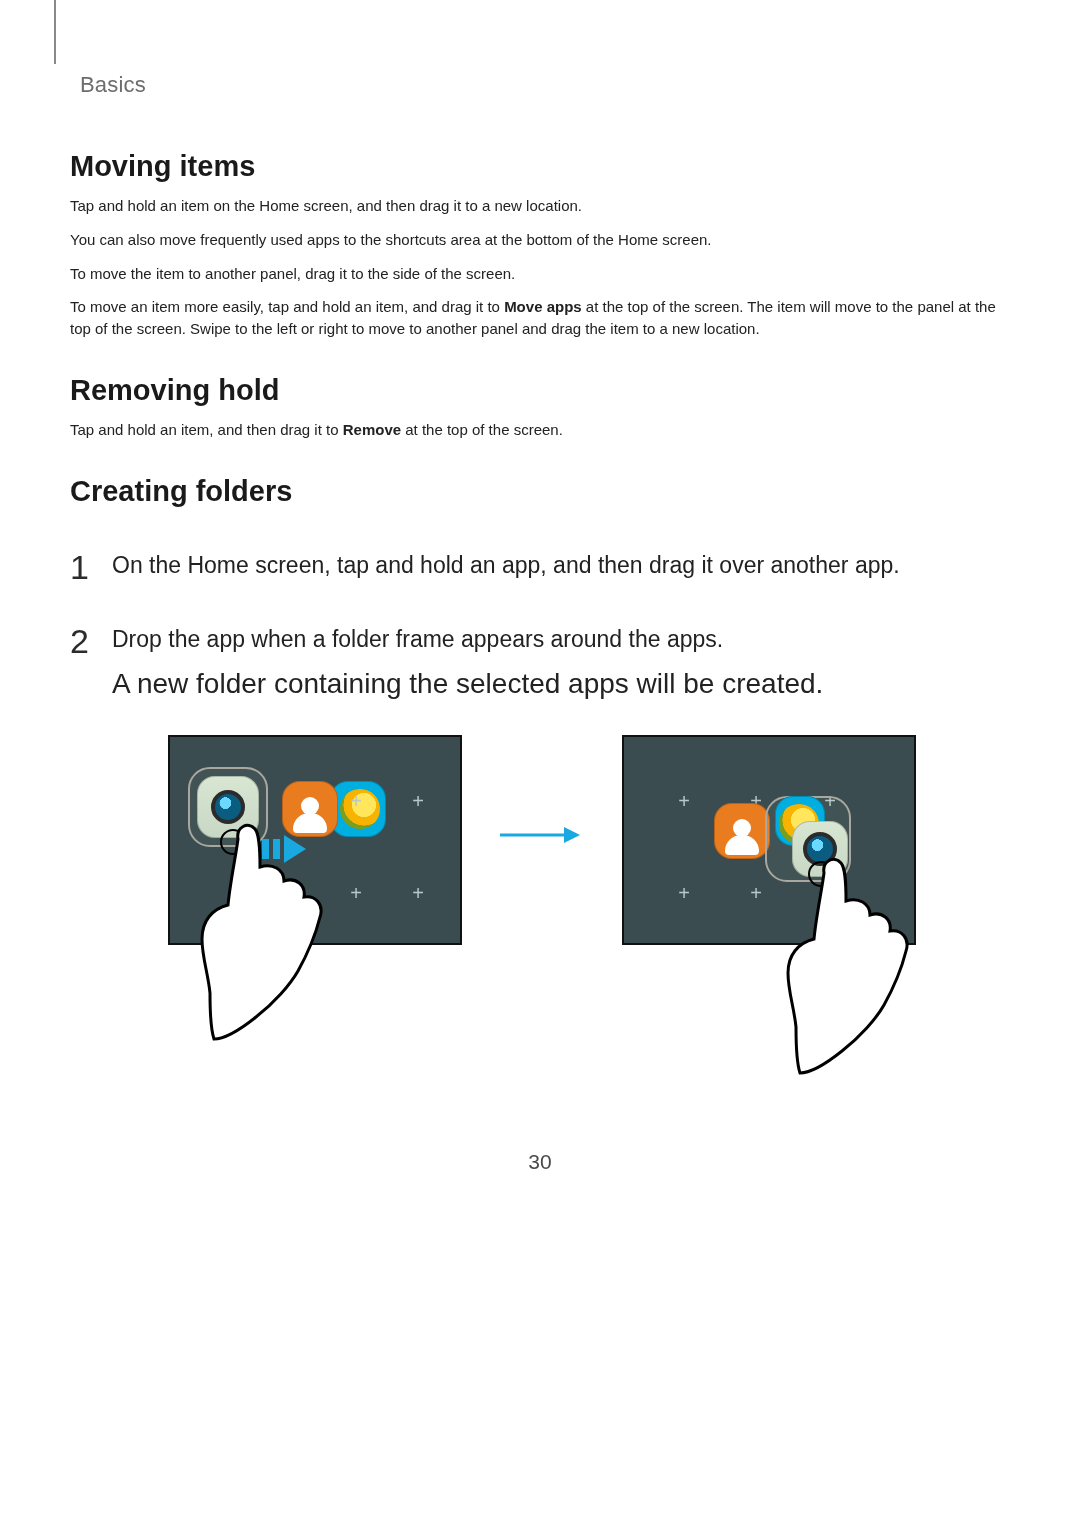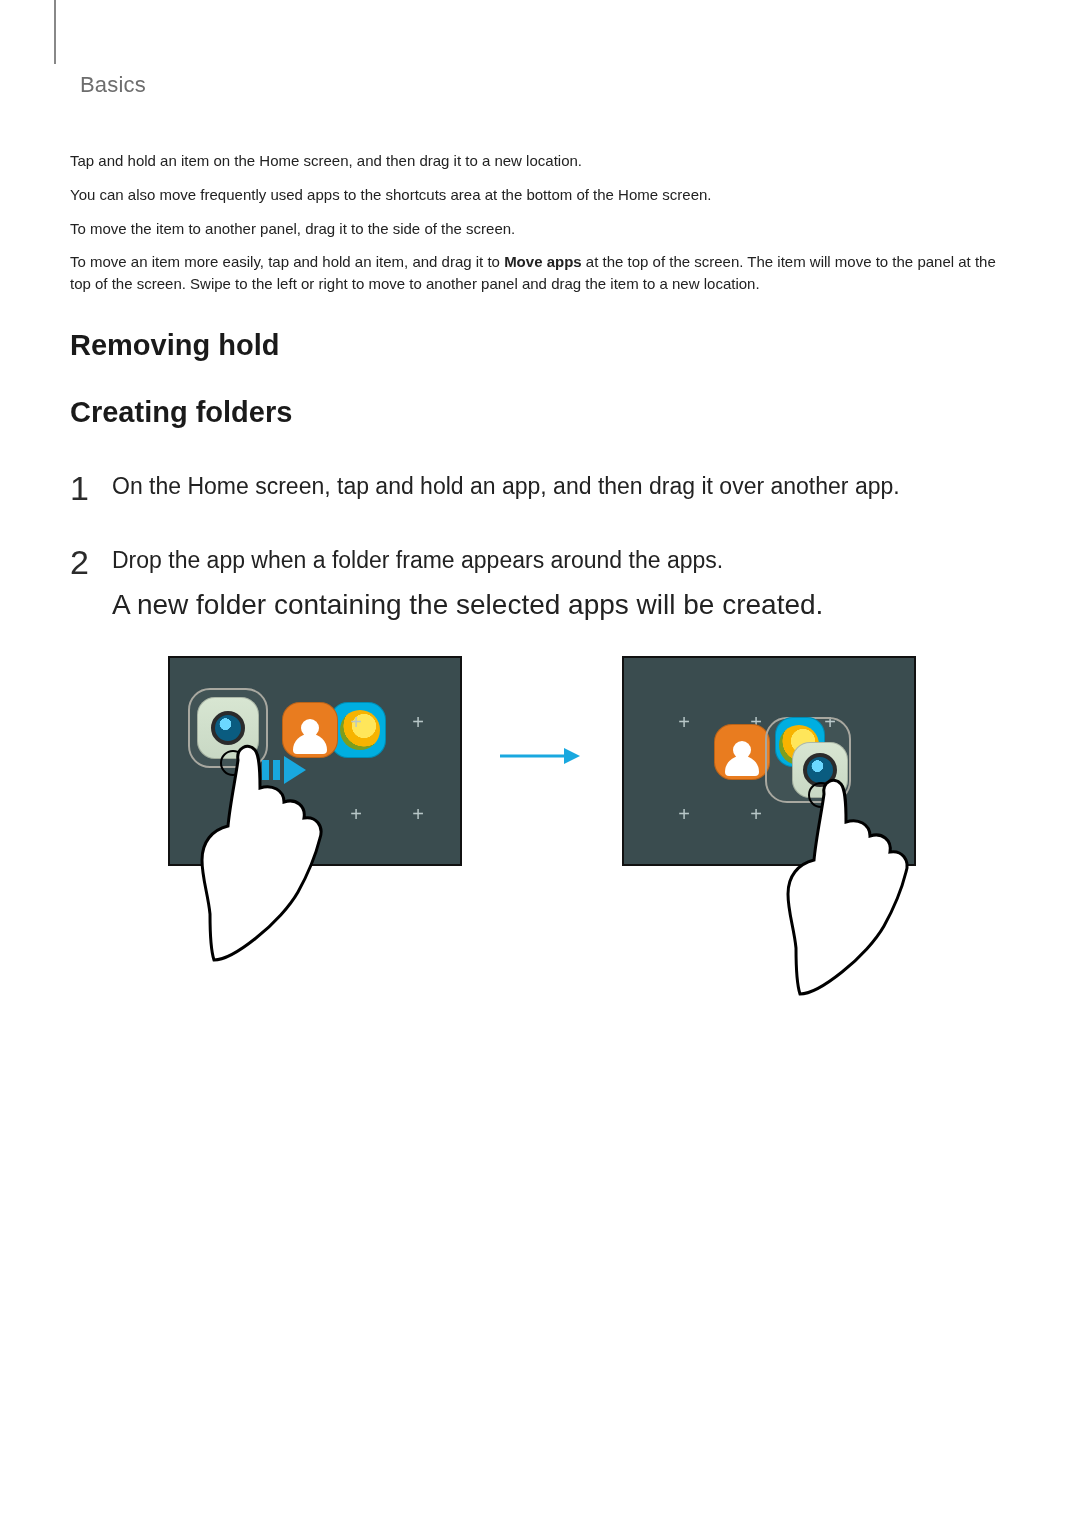--- a/index.html
+++ b/index.html
@@ -169,28 +169,32 @@
 </style>
 </head>
 <body>
 
 <div class="page">
   <div class="header-mark"></div>
   <div class="header-section">Basics</div>
 
   <div class="content">
 
+    <h3 class="section first">Moving items</h3>
     <p class="body">Tap and hold an item on the Home screen, and then drag it to a new location.</p>
     <p class="body">You can also move frequently used apps to the shortcuts area at the bottom of the Home screen.</p>
     <p class="body">To move the item to another panel, drag it to the side of the screen.</p>
     <p class="body">
       <span>To move an item more easily, tap and hold an item, and drag it to </span><span class="bold">Move apps</span><span> at the top of the screen. The item will move to the panel at the top of the screen. Swipe to the left or right to move to another panel and drag the item to a new location.</span>
     </p>
 
     <h3 class="section">Removing hold</h3>
+    <p class="body">
+      <span>Tap and hold an item, and then drag it to </span><span class="bold">Remove</span><span> at the top of the screen.</span>
+    </p>
 
     <h3 class="section">Creating folders</h3>
 
     <ol class="steps">
       <li>
         <span>On the Home screen, tap and hold an app, and then drag it over another app.</span>
       </li>
       <li>
         <span>Drop the app when a folder frame appears around the apps.</span>
         <p>A new folder containing the selected apps will be created.</p>
@@ -245,13 +249,14 @@
 
         <div class="finger-ring" style="left:186px;top:126px"></div>
         <svg class="hand" style="left:146px;top:112px" viewBox="0 0 160 230">
           <path d="M56 26 C54 14 66 8 73 16 C78 22 78 40 78 54 C90 50 102 56 102 68 C114 64 124 72 122 84 C134 82 142 92 138 104 C134 120 126 140 116 158 C108 172 92 190 74 204 C64 212 46 226 32 226 C28 214 28 196 28 180 C26 160 20 144 20 126 C20 108 30 96 46 92 C48 70 54 42 56 26 Z" fill="#ffffff" stroke="#000" stroke-width="3"></path>
         </svg>
       </div>
 
     </div>
   </div>
 
+  <div class="pagenum">30</div>
 </div>
 
 </body></html>

